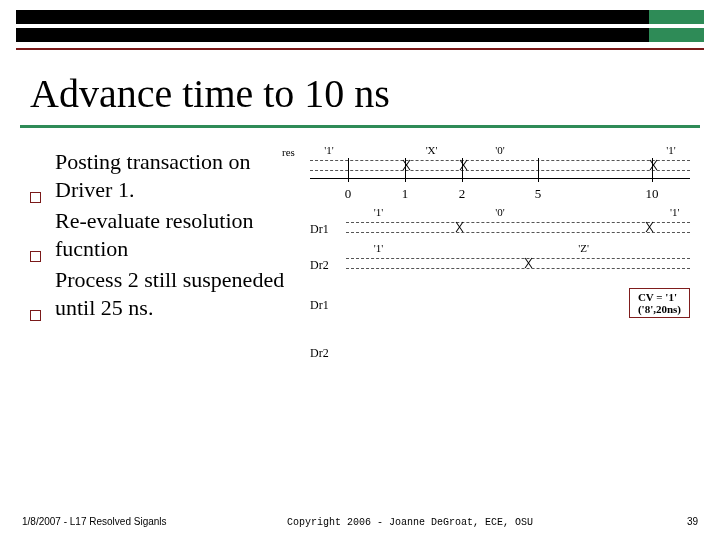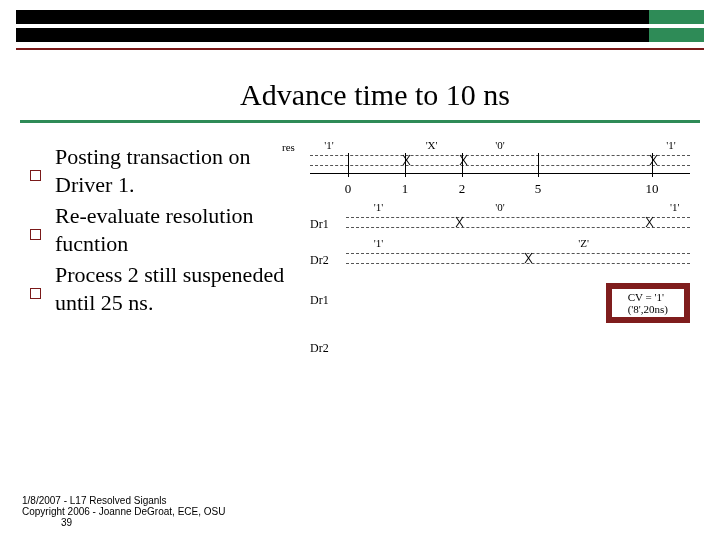--- a/index.html
+++ b/index.html
@@ -23,24 +23,23 @@
   }
   .bar-black { background: #000; flex: 1; }
   .bar-green { background: #2e8b57; width: 55px; }
   .bar-gap { height: 4px; }
   .rule-dark {
     border: 0;
     border-top: 2px solid #7a1a1a;
     margin: 6px 16px 0 16px;
   }
   .title {
-    font-size: 30px;
-    margin: 28px 0 8px 30px;
+    font-size: 40px;
+    margin: 20px 0 8px 30px;
     font-weight: normal;
-    text-align: center;
   }
   .rule-green {
     border: 0;
     border-top: 3px solid #2e8b57;
     margin: 0 20px 0 20px;
   }
   .content {
     display: flex;
     margin: 20px 30px 0 30px;
     gap: 20px;
@@ -48,21 +47,21 @@
   .bullets {
     width: 260px;
   }
   .bullets ul {
     list-style: none;
     margin: 0;
     padding: 0;
   }
   .bullets li {
     display: flex;
-    align-items: center;
+    align-items: flex-end;
     font-size: 22px;
     line-height: 1.25;
     margin-bottom: 4px;
   }
   .sq {
     width: 9px;
     height: 9px;
     border: 1px solid #7a1a1a;
     display: inline-block;
     margin-right: 14px;
@@ -174,41 +173,41 @@
   .cv-row .lbl {
     position: absolute;
     left: 0;
     top: 10px;
     font-size: 12px;
   }
   .cv-box {
     position: absolute;
     right: 0;
     top: 0;
-    border: 6px solid #7f1d1d;
+    border: 1px solid #7f1d1d;
     font-size: 11px;
     line-height: 1.1;
-    padding: 2px 16px;
+    padding: 2px 8px;
     white-space: nowrap;
+    font-weight: bold;
   }
   .footer {
     position: absolute;
     bottom: 12px;
     left: 0;
     right: 0;
     display: flex;
     justify-content: space-between;
     align-items: baseline;
     font-size: 10px;
     font-family: Arial, sans-serif;
     padding: 0 22px;
-    flex-direction: column;
   }
   .footer .left { width: 150px; }
-  .footer .center { flex: 1; text-align: center; }
+  .footer .center { flex: 1; text-align: center; font-family: Liberation Mono, monospace; }
   .footer .right { width: 50px; text-align: right; }
 </style>
 </head>
 <body>
 
 <div class="top-bar">
   <div class="bar-row">
       <div class="bar-black"></div>
       <div class="bar-green"></div>
     </div>

